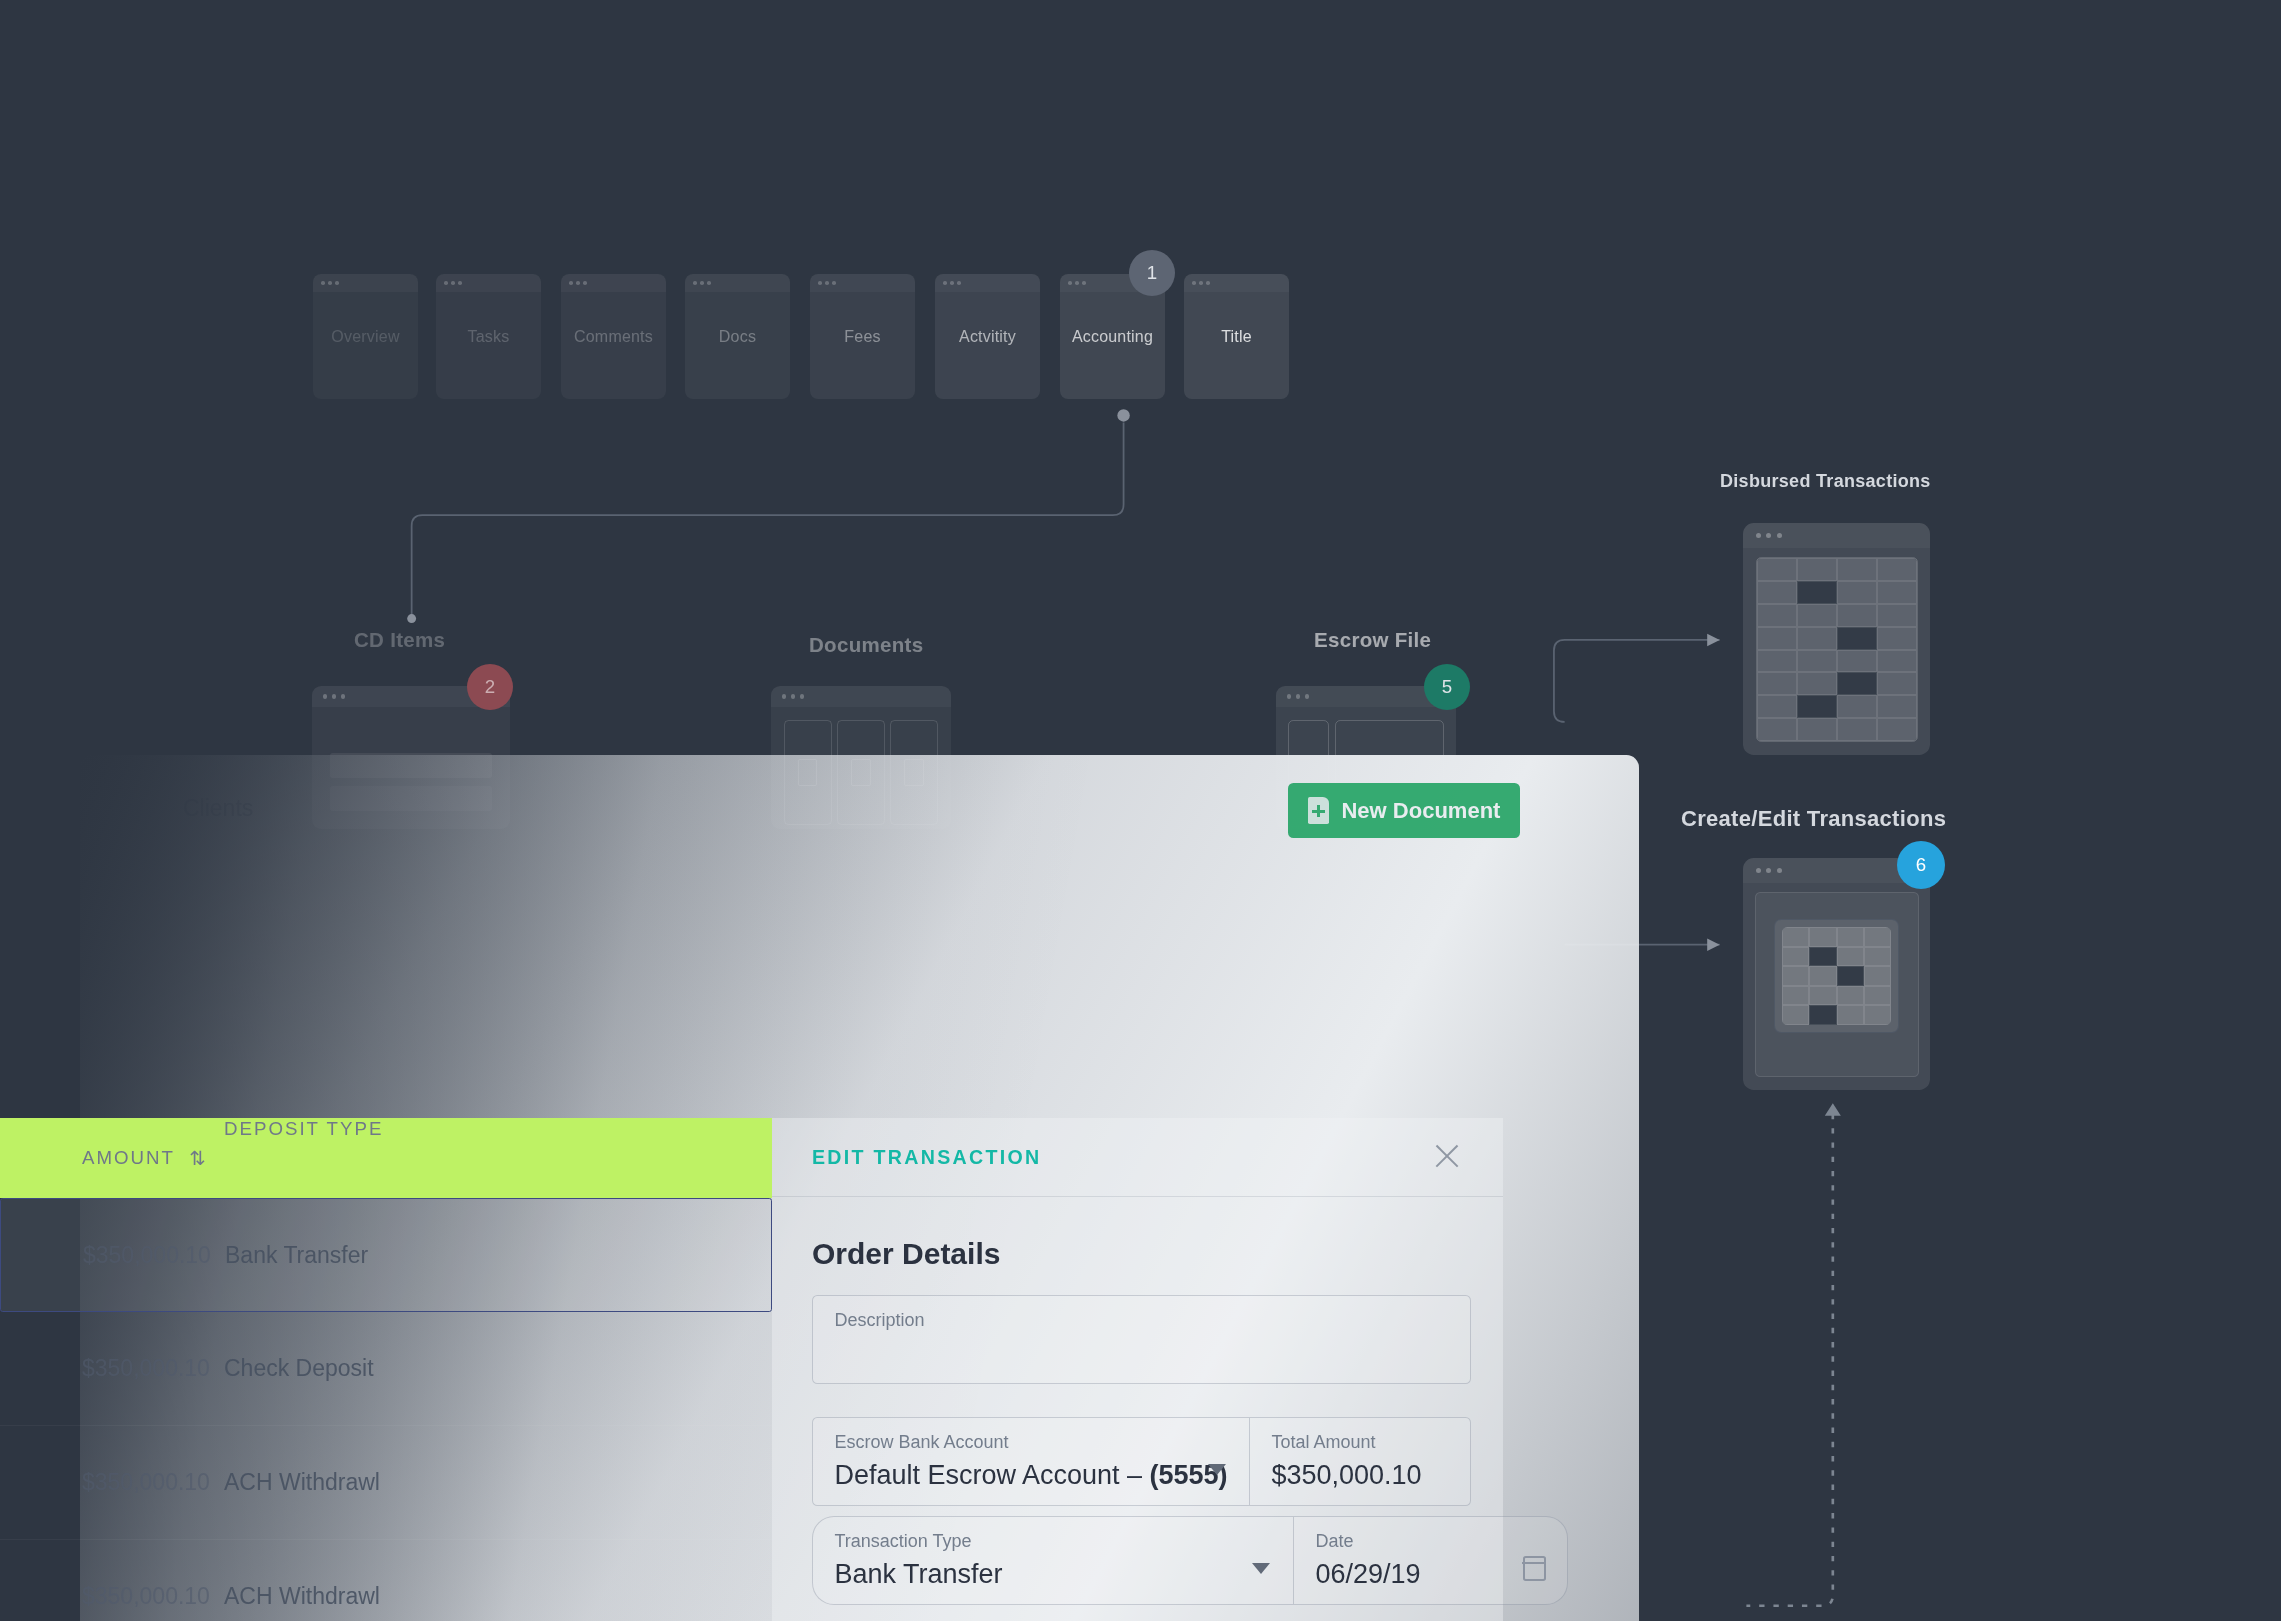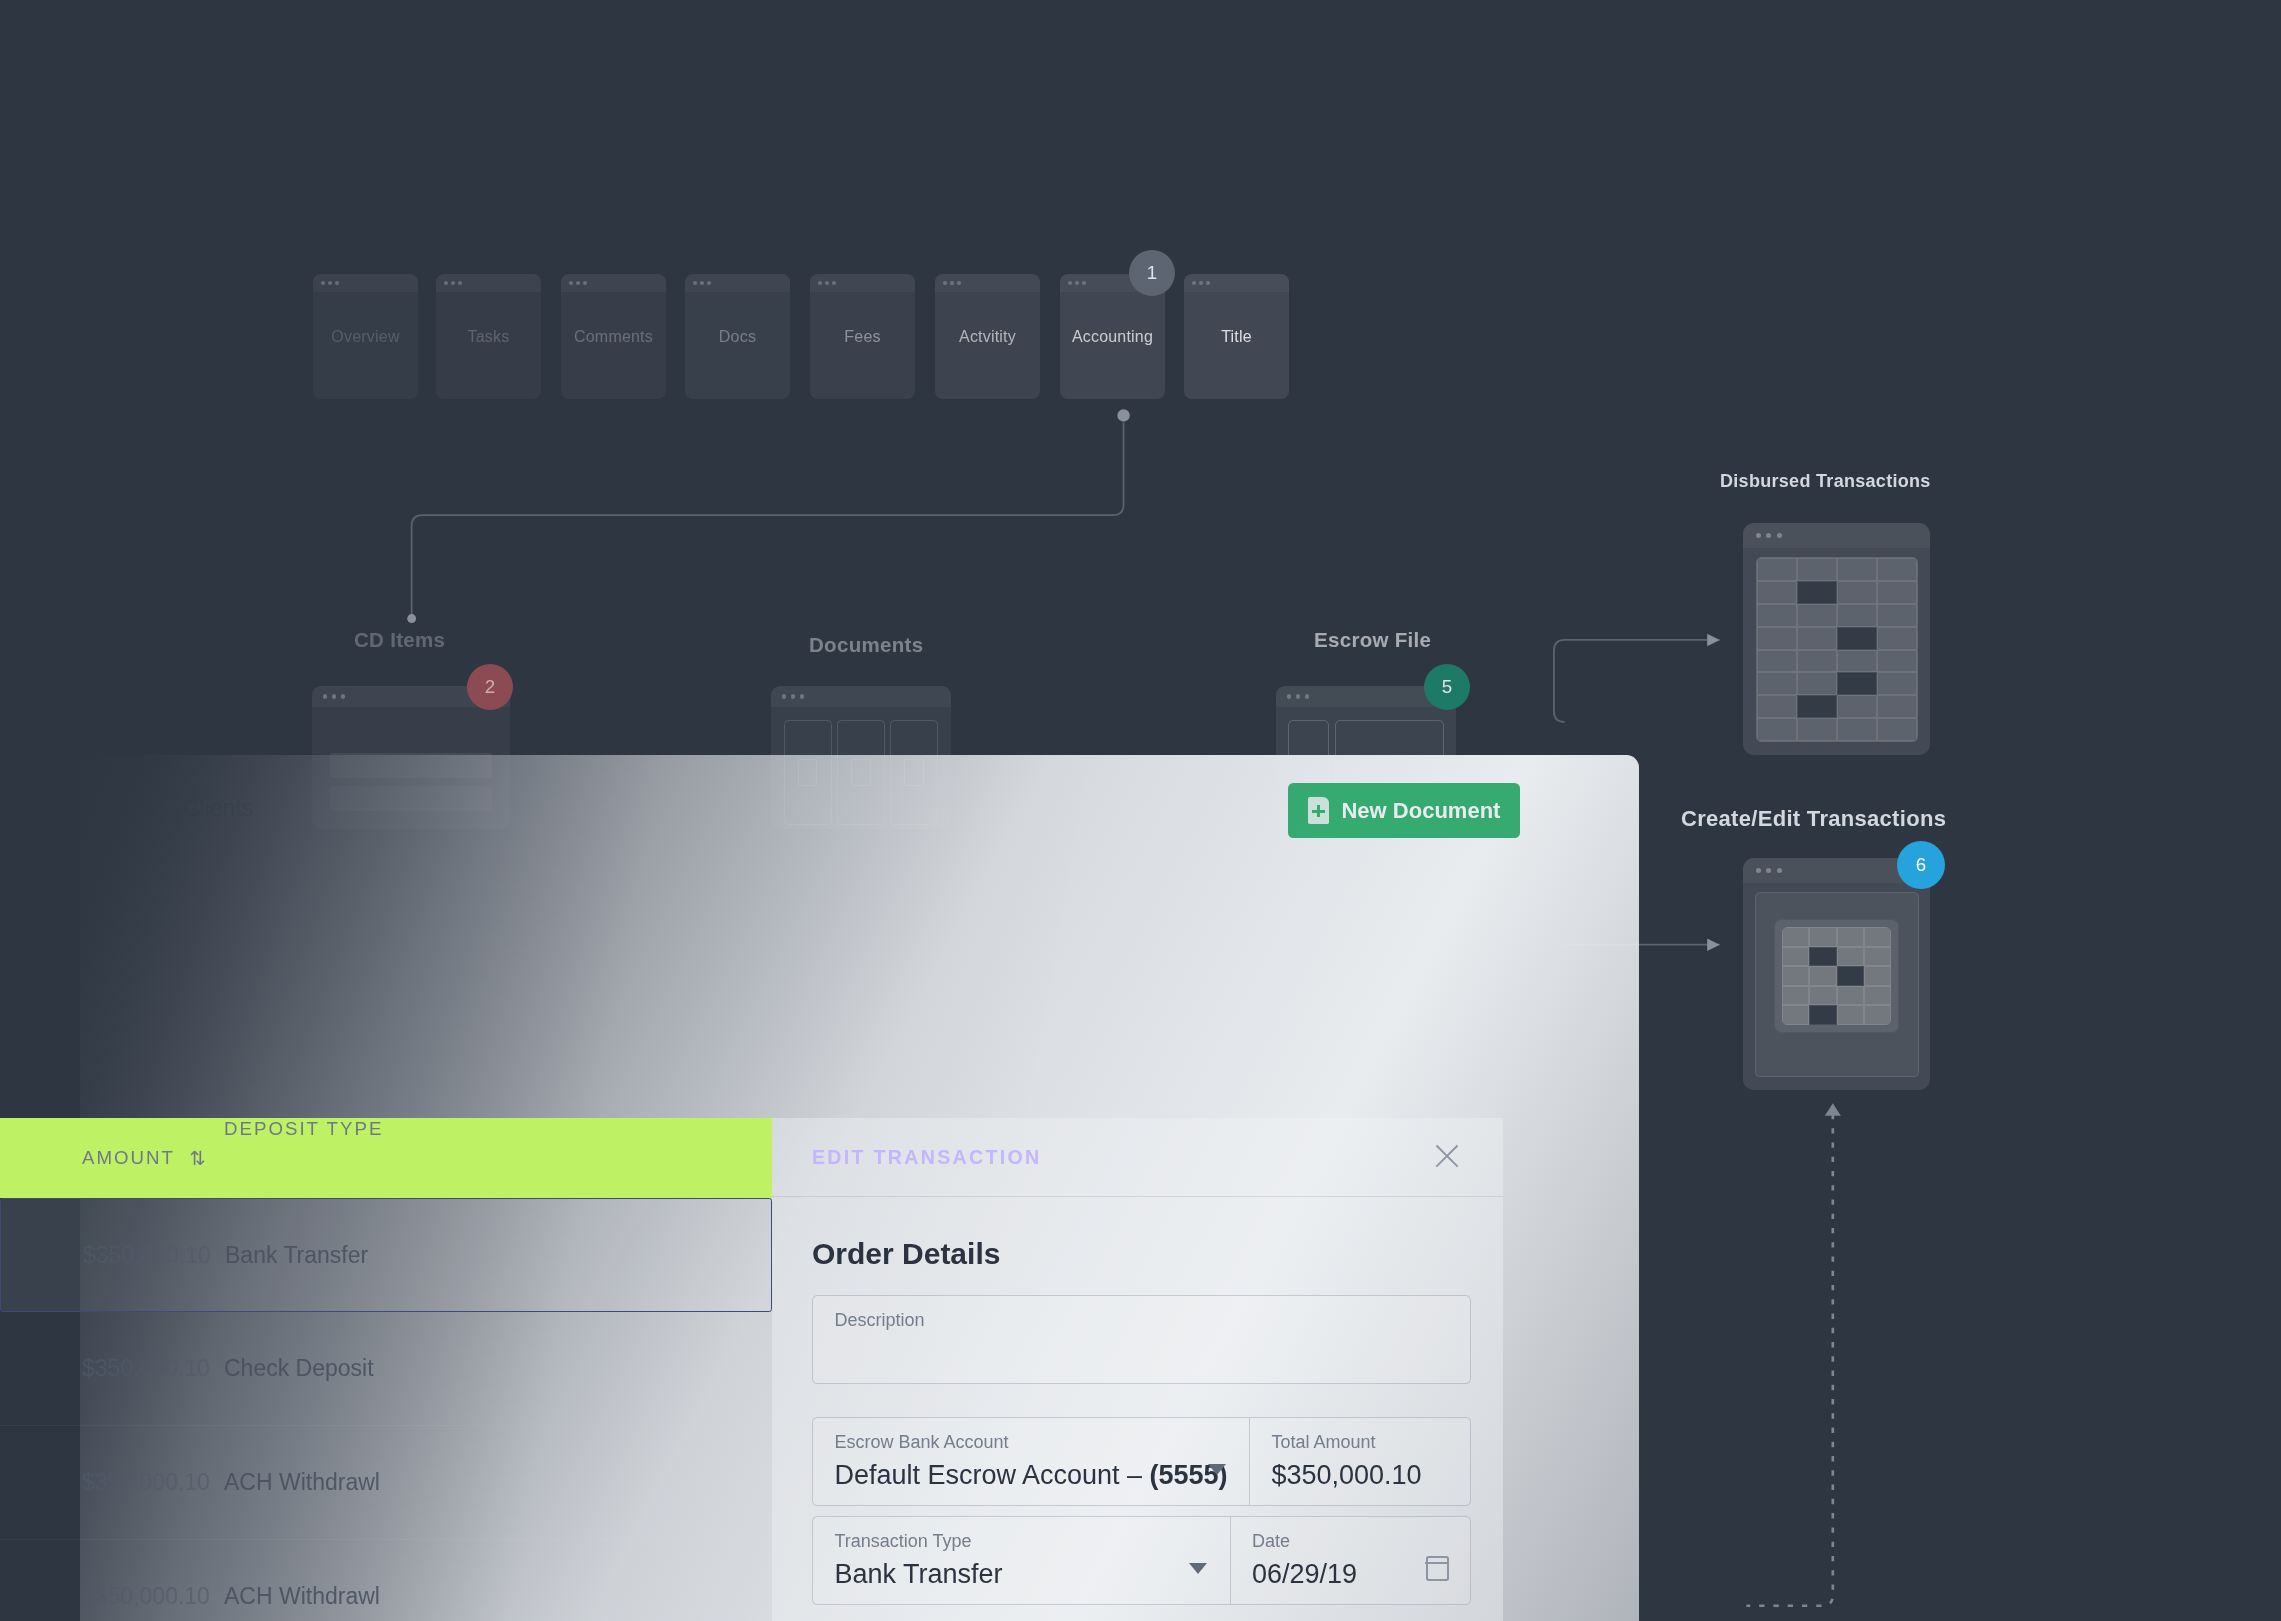--- a/index.html
+++ b/index.html
@@ -102,21 +102,21 @@
     color: rgba(70,80,96,0.88); font-size:23px;
     border-bottom:0.9px solid rgba(255,255,255,0.045);
   }
   .trow .amt { width:187px; padding-left:82px; color: rgba(80,90,108,0.62); }
   .trow .typ { padding-left:37px; }
   .trow.sel { border:1.8px solid #3d4a80; border-radius:2.7px; background: rgba(255,255,255,0.055); }
 
   
   #drawer { position:absolute; left:772px; top:1118px; width:731px; height:503px; background: rgba(240,242,245,0.42); }
   .drawer-head { position:absolute; left:0; top:0; right:0; height:78px; display:flex; align-items:center; }
-  .drawer-head .t { margin-left:40px; font-size:19.6px; font-weight:bold; letter-spacing:2.3px; color:#c4b5fd; }
+  .drawer-head .t { margin-left:40px; font-size:19.6px; font-weight:bold; letter-spacing:2.3px; color:#14b8a6; }
   .close-x { position:absolute; right:41px; top:23px; width:30px; height:30px; cursor:pointer; }
   .close-x::before,.close-x::after{content:"";position:absolute;left:0;top:14.3px;width:30px;height:2.2px;background:#8f97a3;}
   .close-x::before{transform:rotate(45deg)} .close-x::after{transform:rotate(-45deg)}
   .drawer-body { position:absolute; left:0; top:78px; right:0; bottom:0; border-top:0.9px solid rgba(120,130,145,0.20); }
   .sec-title { position:absolute; left:40px; top:40px; font-size:30px; font-weight:bold; color:#2b3240; }
 
   .field {
     position:absolute; border:0.9px solid rgba(110,120,138,0.30); border-radius:5.3px;
     background: rgba(255,255,255,0.10); display:flex;
   }
@@ -425,21 +425,21 @@
           <span class="flabel">Escrow Bank Account</span>
           <span class="fvalue"><span>Default Escrow Account – </span><b>(5555)</b></span>
           <span class="fcaret"></span>
         </div>
         <div class="fcell">
           <span class="flabel">Total Amount</span>
           <span class="fvalue">$350,000.10</span>
         </div>
       </div>
 
-      <div class="field" style="left:40px; top:319px; width:659px; height:89px;">
+      <div class="field" style="left:40px; top:319px; width:756px; height:89px;border-radius:22px;">
         <div class="fcell" style="flex:1.9;">
           <span class="flabel">Transaction Type</span>
           <span class="fvalue">Bank Transfer</span>
           <span class="fcaret"></span>
         </div>
         <div class="fcell">
           <span class="flabel">Date</span>
           <span class="fvalue">06/29/19</span>
           <span class="fcal"></span>
         </div>

